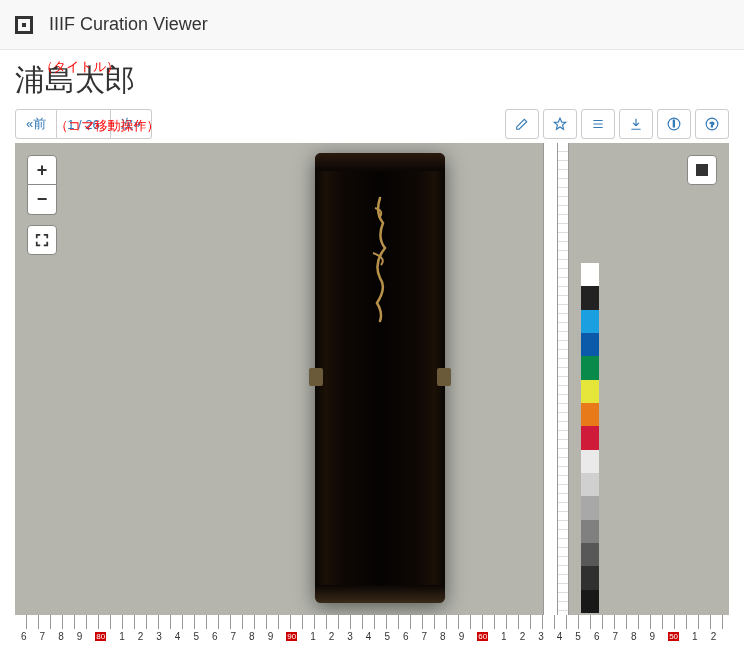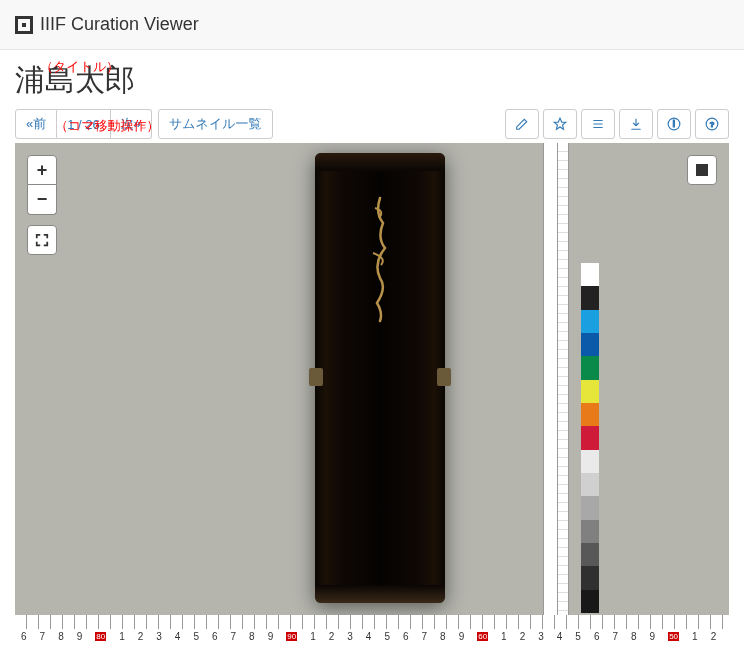--- a/index.html
+++ b/index.html
@@ -1,18 +1,18 @@
 <!DOCTYPE html>
 <html><head>
 <meta charset="utf-8">
 <style>
 * { box-sizing: border-box; margin: 0; padding: 0; }
 body { font-family: "Helvetica Neue", Helvetica, Arial, sans-serif; font-size: 14px; color: #333; background: #fff; width: 744px; }
 .navbar { display: flex; align-items: center; justify-content: space-between; padding: 8px 15px; border-bottom: 1px solid #e7e7e7; background: #f8f8f8; height: 50px; }
-.navbar-left { display: flex; align-items: center; gap: 7px; }
+.navbar-left { display: flex; align-items: center; gap: 16px; }
 .logo-icon { width: 18px; height: 18px; border: 3px solid #333; display: inline-flex; align-items: center; justify-content: center; }
 .logo-icon::after { content: ""; width: 4px; height: 4px; background: #333; }
 .brand { font-size: 18px; color: #333; }
 .navbar-right { display: flex; align-items: center; gap: 10px; color: #777; font-size: 15px; }
 .lang-inactive { color: #ccc; }
 .lang-sep { color: #ccc; }
 .lang-active { color: #777; cursor: pointer; }
 .user { color: #555; cursor: pointer; display: flex; align-items: center; gap: 4px; }
 .caret-down { width: 0; height: 0; border-left: 4px solid transparent; border-right: 4px solid transparent; border-top: 5px solid #555; }
 .content { padding: 0 15px; position: relative; }
@@ -70,21 +70,20 @@
   <h1 class="title">浦島太郎</h1>
   <span class="anno frame-anno">（コマ移動操作）</span>
 
   <div class="toolbar">
     <div style="display:flex;gap:6px;">
       <div class="btn-group">
         <button class="btn">«前</button>
         <span class="btn" style="cursor:default;">1 / 26</span>
         <button class="btn">次»</button>
       </div>
-      <button class="btn btn-single">サムネイル一覧</button>
     </div>
     <div style="display:flex;gap:4px;">
       <button class="btn btn-single btn-icon">
         <svg class="icon" viewBox="0 0 24 24">
             <path d="M3 17v4h4L20 8l-4-4L3 17z"></path>
           </svg>
       </button>
       <button class="btn btn-single btn-icon">
         <svg class="icon" viewBox="0 0 24 24">
             <path d="M12 2l3 7h7l-5.5 4.5L18 21l-6-4-6 4 1.5-7.5L2 9h7z"></path>

